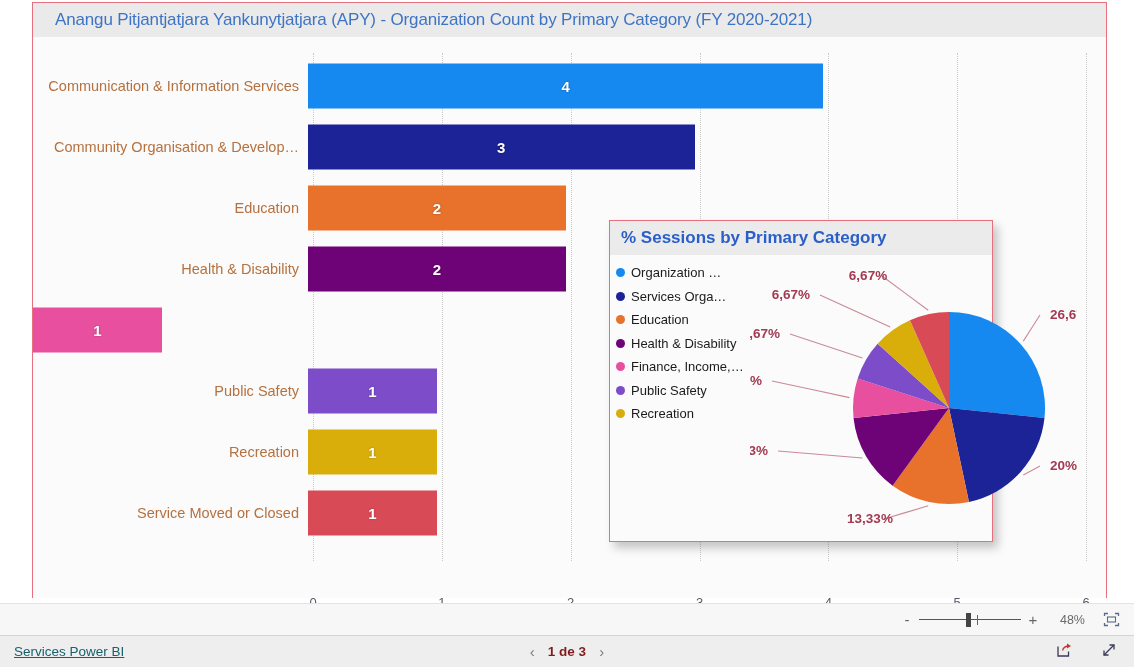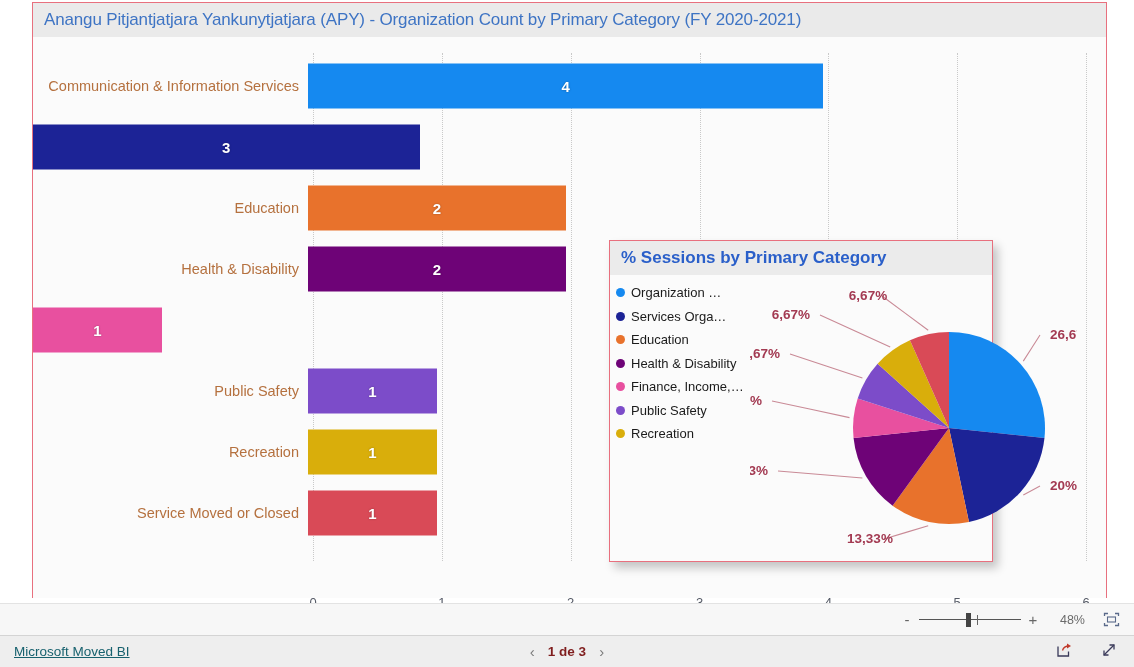--- a/index.html
+++ b/index.html
@@ -22,21 +22,21 @@
     height: 596px;
     border: 1.5px solid #e8707e;
     background: #ffffff;
   }
 
   #visual-title-bar {
     height: 34px;
     background: #eaeaea;
     display: flex;
     align-items: center;
-    padding-left: 11px;
+    padding-left: 22px;
   }
   #visual-title {
     font-size: 17px;
     color: #3e74c4;
     white-space: nowrap;
     letter-spacing: -0.15px;
   }
 
   #plot-area {
     position: relative;
@@ -127,21 +127,20 @@
   
   #pie-panel {
     position: absolute;
     left: 576px;
     top: 183px;
     width: 384px;
     height: 322px;
     background: #fbfbfb;
     border: 1.5px solid #e8707e;
     box-shadow: 5px 6px 9px rgba(0,0,0,0.22);
-    margin-top: 20px;
   }
   #pie-title-bar {
     height: 34px;
     background: #ebebeb;
     display: flex;
     align-items: center;
     padding-left: 11px;
   }
   #pie-title {
     font-size: 17px;
@@ -292,20 +291,21 @@
         <div class="gridline" style="left: 1053px;"></div>
         <div class="bar-row" style="top: 10px;">
           <div class="bar-label">Communication &amp; Information Services</div>
           <div class="bar-track">
             <div class="bar-rect" style="width: 515.333px; background: rgb(21, 137, 240);">
               <span class="bar-value">4</span>
             </div>
           </div>
         </div>
         <div class="bar-row" style="top: 71px;">
+          <div class="bar-label">Community Organisation &amp; Develop…</div>
           <div class="bar-track">
             <div class="bar-rect" style="width: 386.5px; background: rgb(28, 35, 150);">
               <span class="bar-value">3</span>
             </div>
           </div>
         </div>
         <div class="bar-row" style="top: 132px;">
           <div class="bar-label">Education</div>
           <div class="bar-track">
             <div class="bar-rect" style="width: 257.667px; background: rgb(232, 114, 44);">
@@ -443,21 +443,21 @@
   <span id="zoom-pct">48%</span>
   <span id="fit-screen-icon">
     <svg width="17" height="15" viewBox="0 0 17 15">
       <path d="M1.5 4V1.5H5 M12 1.5H15.5V4 M15.5 11V13.5H12 M5 13.5H1.5V11" stroke="#5a6a8a" stroke-width="1.3" fill="none"></path>
       <rect x="4.5" y="5" width="8" height="5" fill="none" stroke="#5a6a8a" stroke-width="1.1"></rect>
     </svg>
   </span>
 </div>
 
 <div id="footer">
-  <span id="powerbi-link">Microsoft Moved BI</span>
+  <span id="powerbi-link">Services Power BI</span>
   <div id="pager">
     <span class="pager-arrow">‹</span>
     <span id="page-indicator">1 de 3</span>
     <span class="pager-arrow">›</span>
   </div>
   <div id="footer-icons">
     <span>
       <svg width="17" height="16" viewBox="0 0 17 16">
         <path d="M2 4.5V14H12.5V9.5" stroke="#3a3a5a" stroke-width="1.3" fill="none"></path>
         <path d="M6.5 8.5C7.5 5 10 4 13 4" stroke="#c0392b" stroke-width="1.3" fill="none"></path>

